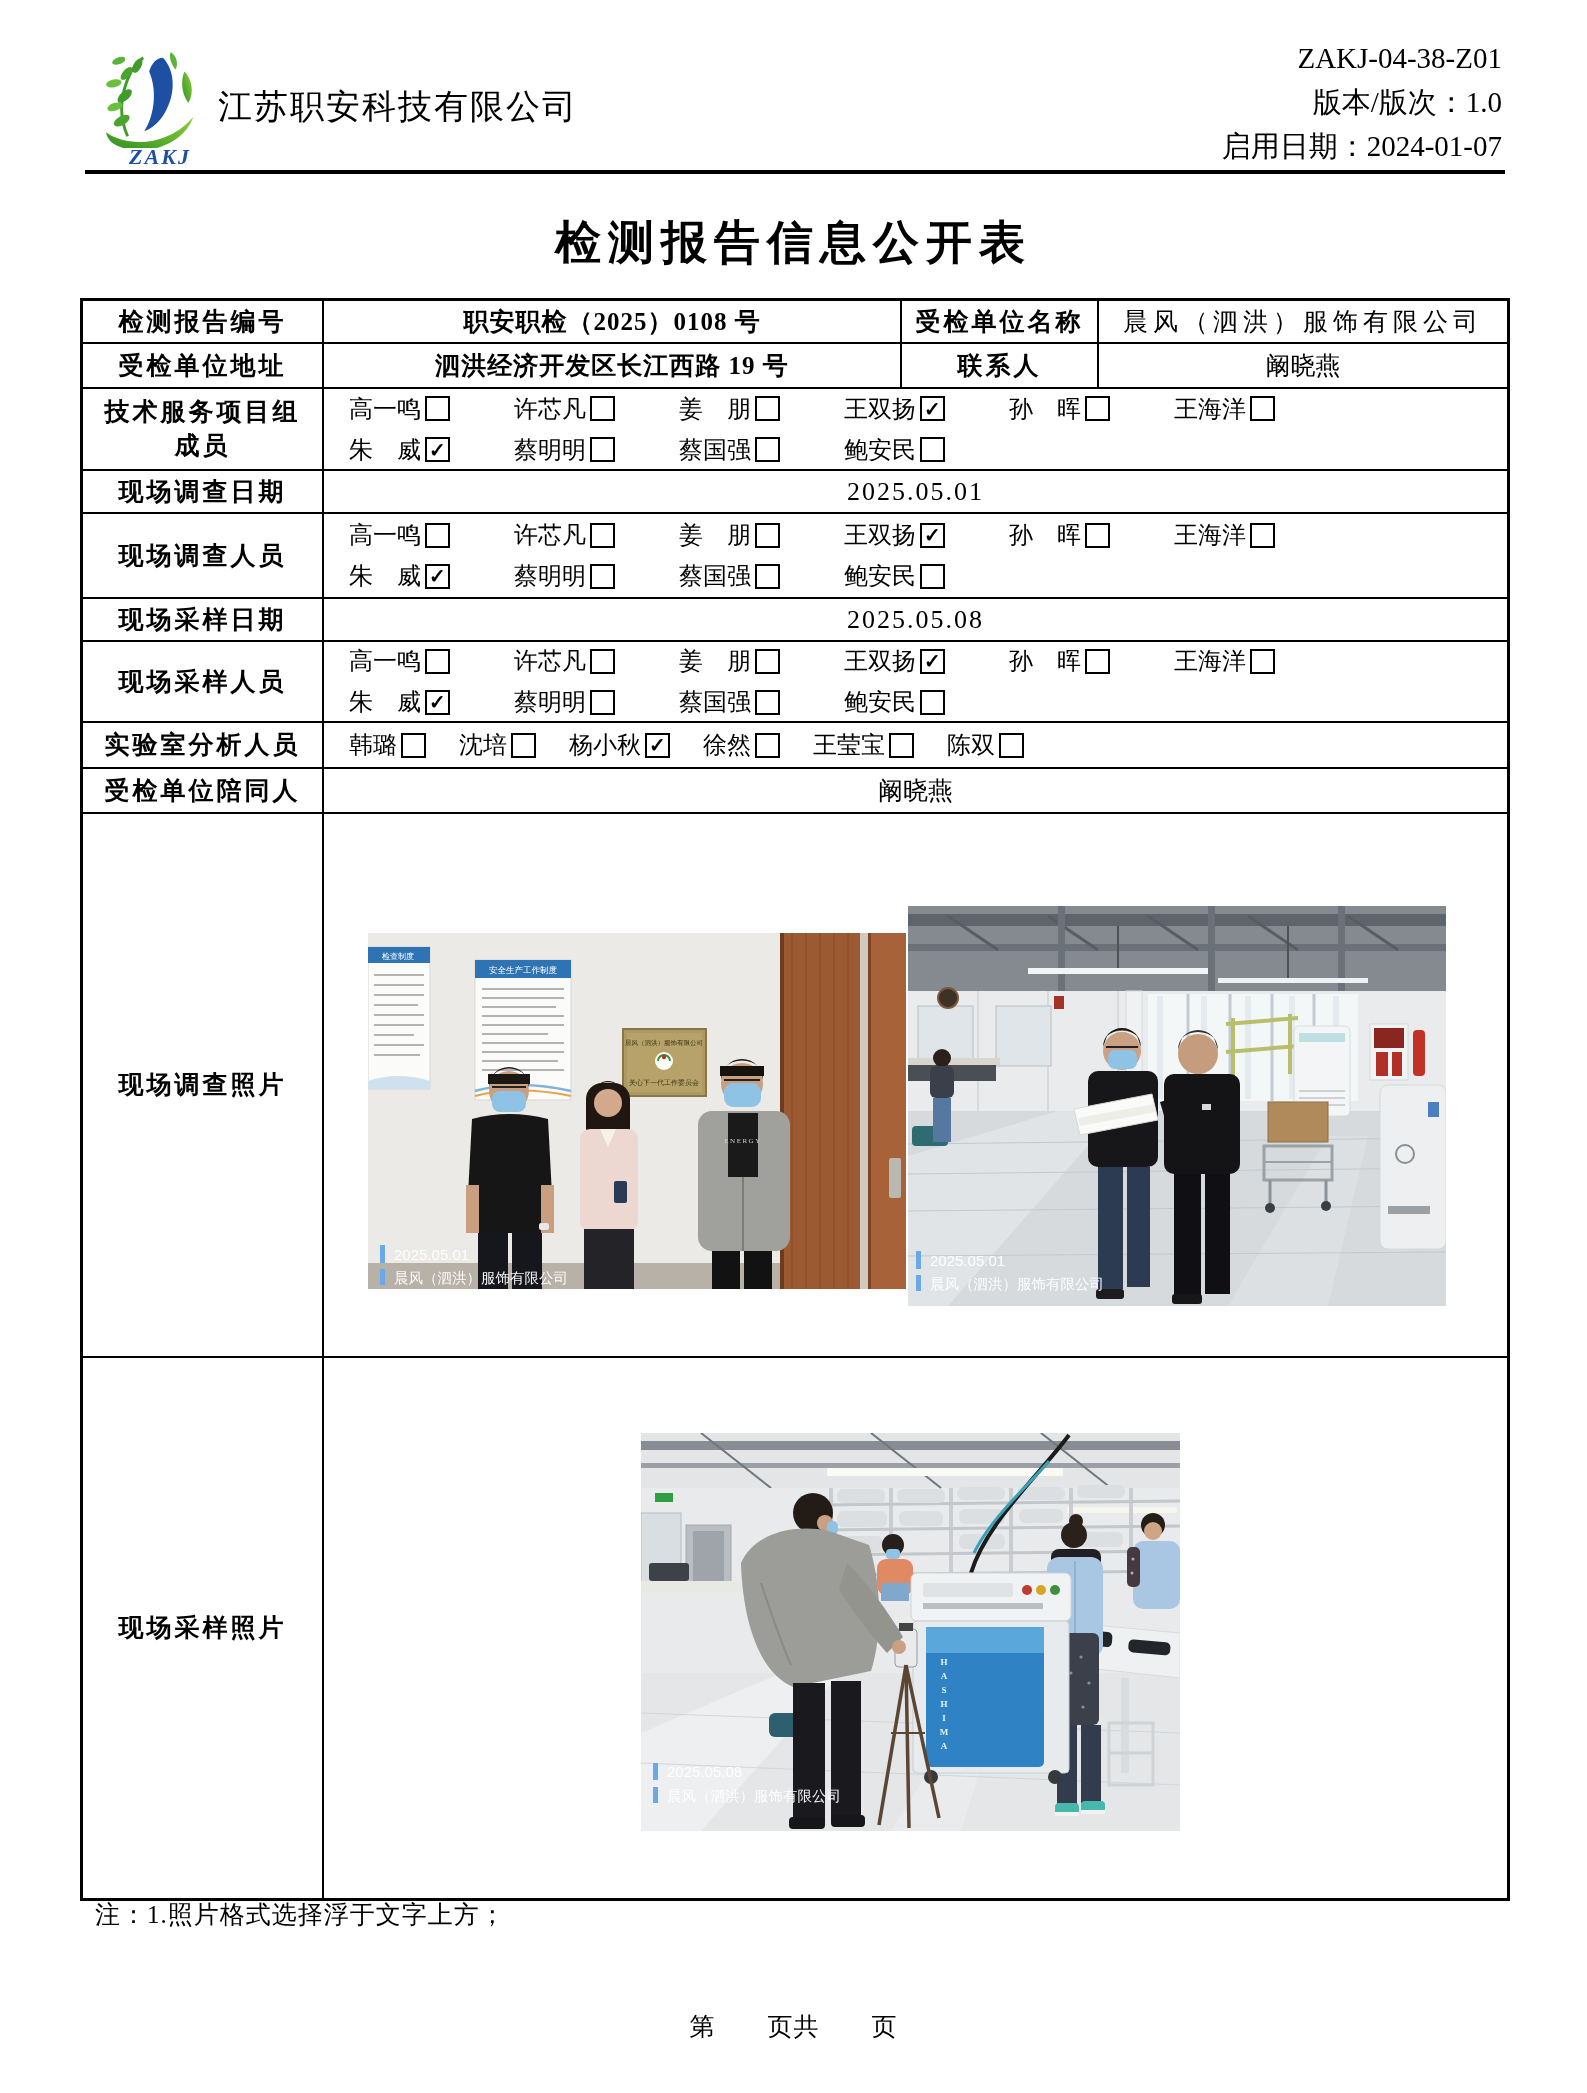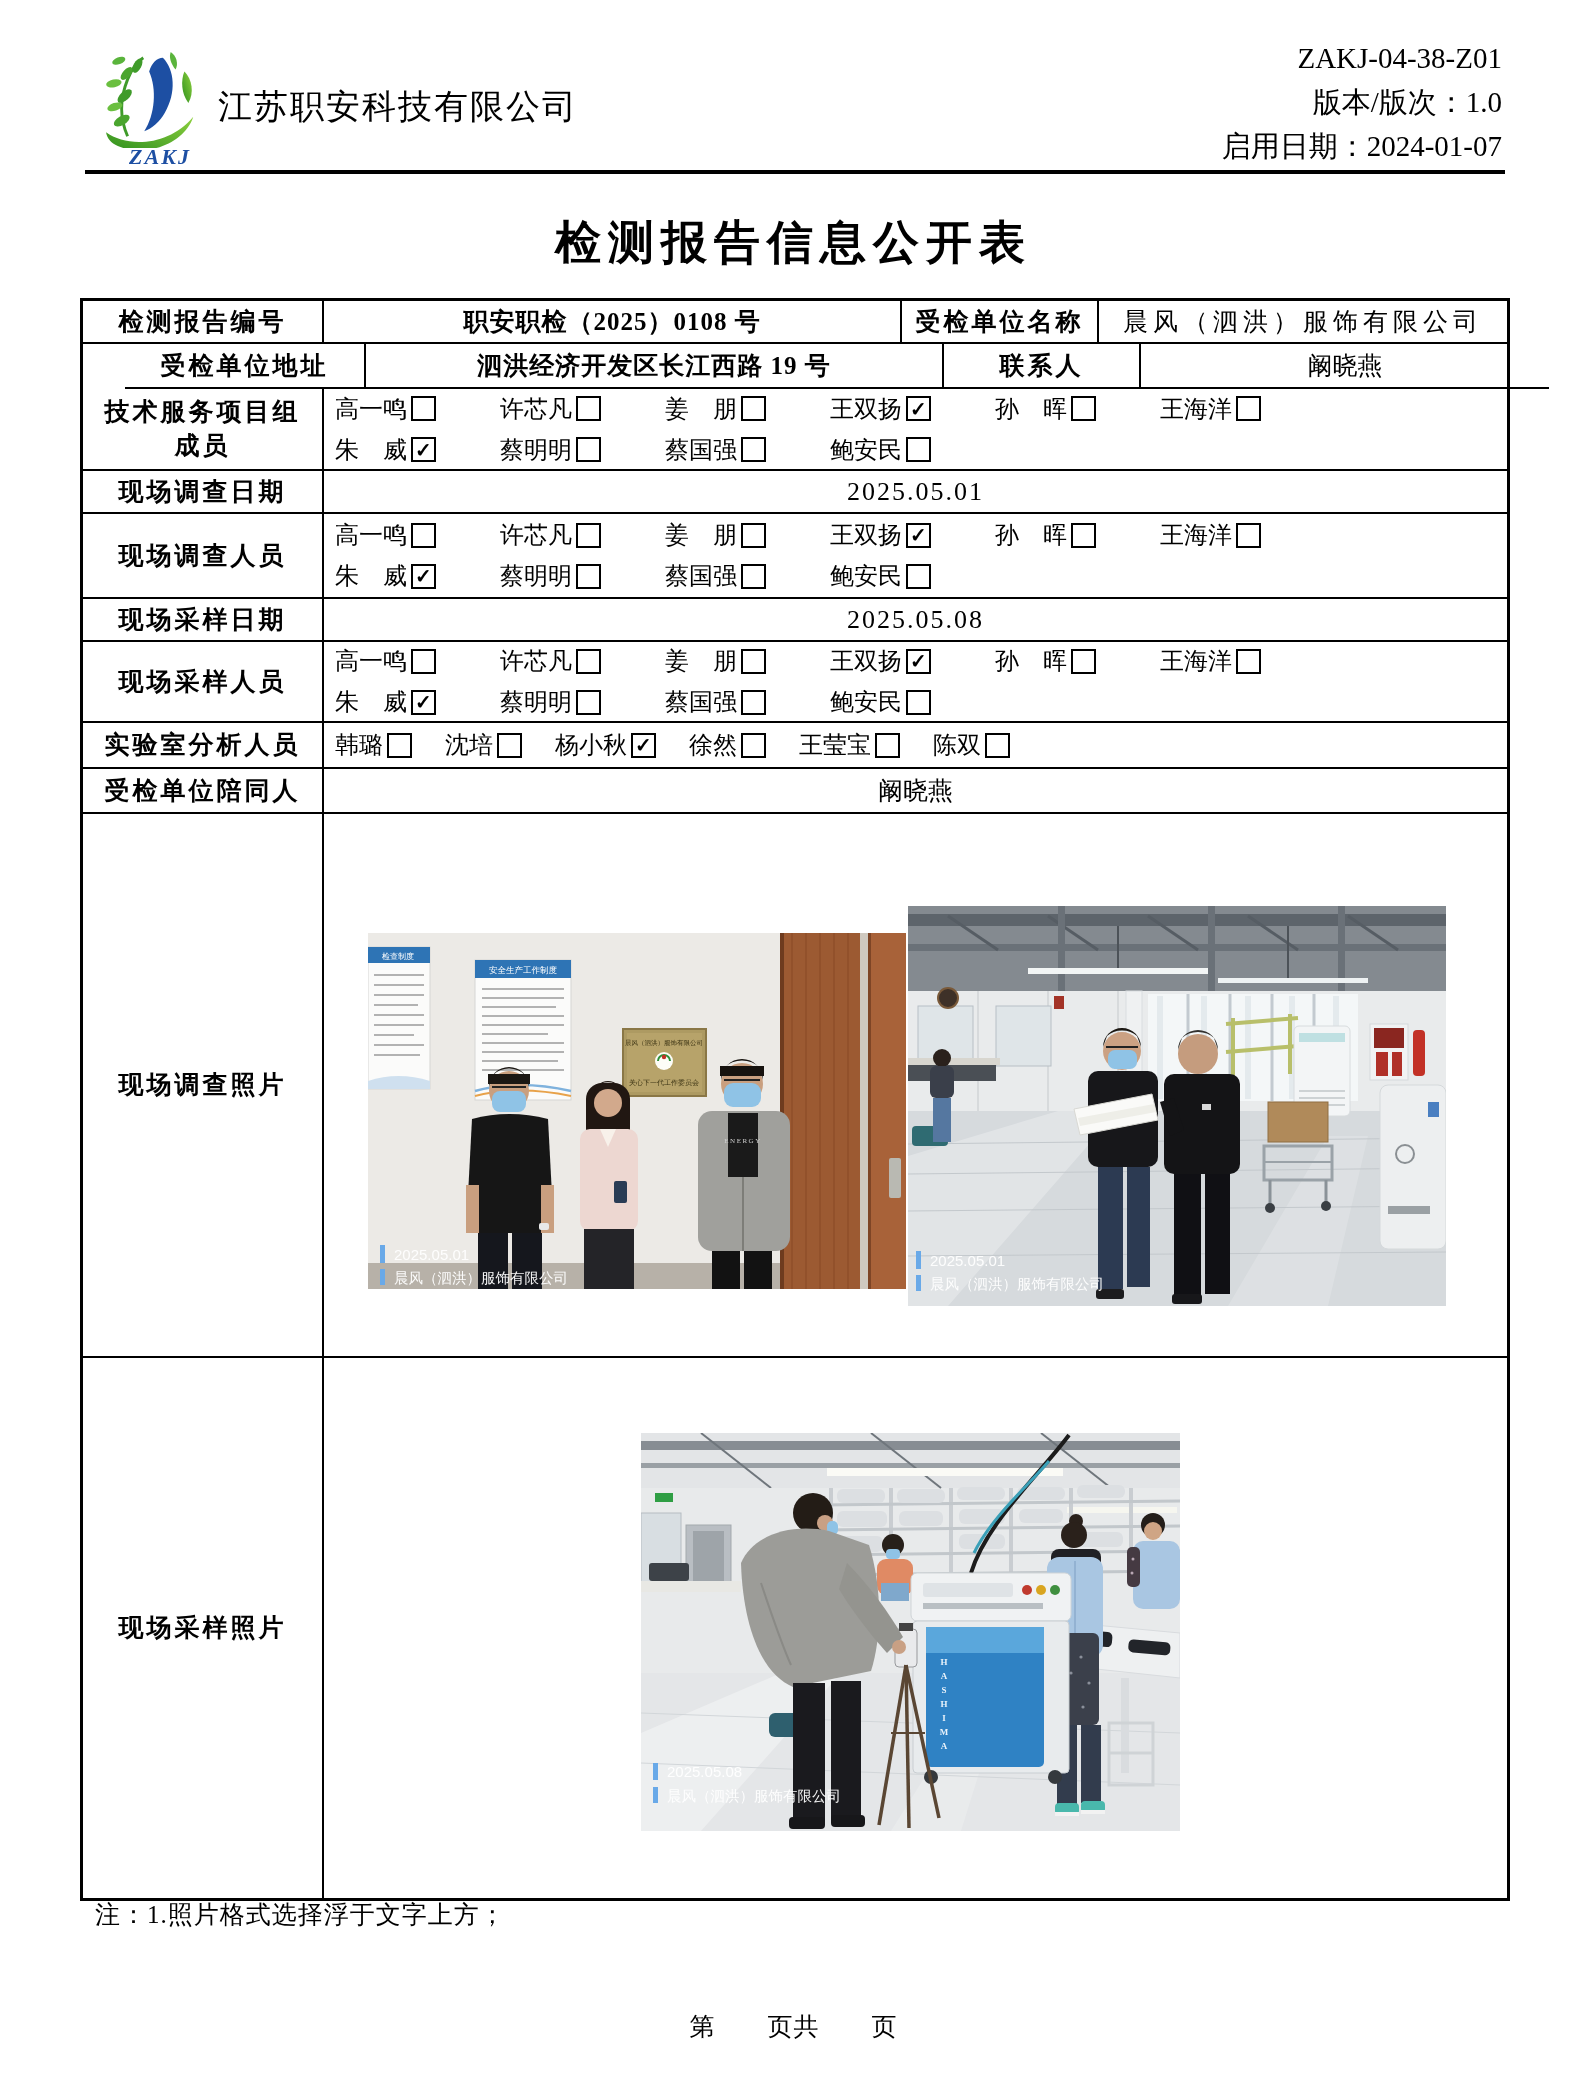--- a/index.html
+++ b/index.html
@@ -15,33 +15,33 @@
   .header-right{position:absolute;right:85px;top:36px;text-align:right;font-size:29px;line-height:44px;}
   .hrule{position:absolute;left:85px;top:170px;width:1420px;height:4px;background:#000;}
   
   .page-title{position:absolute;left:0;top:212px;width:100%;text-align:center;
     font-size:46px;font-weight:bold;letter-spacing:7px;}
   
   .form-table{position:absolute;left:80px;top:298px;width:1430px;border:3px solid #000;box-sizing:border-box;}
   .row{display:grid;}
   .cols4{grid-template-columns:241px 578px 197px 408px;}
   .cols2{grid-template-columns:241px 1183px;}
-  .r1{height:43px;} .r2{height:45px;padding-left:42px;} .r3{height:82px;} .r4{height:43px;}
+  .r1{height:43px;} .r2{height:45px;} .r3{height:82px;} .r4{height:43px;}
   .r5{height:85px;} .r6{height:43px;} .r7{height:81px;} .r8{height:46px;}
   .r9{height:45px;} .r10{height:544px;} .r11{height:540px;}
   .cell{border-right:2px solid #000;border-bottom:2px solid #000;box-sizing:border-box;
     display:flex;align-items:center;justify-content:center;overflow:hidden;}
   .row .cell:last-child{border-right:none;}
   .row:last-child .cell{border-bottom:none;}
   .lbl{font-weight:bold;font-size:25px;letter-spacing:3px;flex-direction:column;line-height:34px;}
   .val{font-size:25px;}
   .val.b{font-weight:bold;letter-spacing:1px;}
   .val.sp{letter-spacing:5px;}
   .namecell{flex-direction:column;align-items:flex-start;justify-content:center;
-    padding-left:11px;row-gap:9px;font-size:24px;}
+    padding-left:25px;row-gap:9px;font-size:24px;}
   .nameline{display:flex;align-items:center;}
   .check-item{display:inline-flex;align-items:center;}
   .staff .check-item{width:165px;}
   .lab .check-item{margin-right:33px;}
   .nm{white-space:pre;}
   .box{width:21px;height:21px;border:2.5px solid #000;margin-left:4px;display:inline-flex;
     align-items:center;justify-content:center;font-size:20px;font-weight:bold;line-height:1;}
   .datecell{font-size:26px;letter-spacing:2px;}
   .photocell{position:relative;padding-left:20px;}
   .photo{position:absolute;display:block;}

